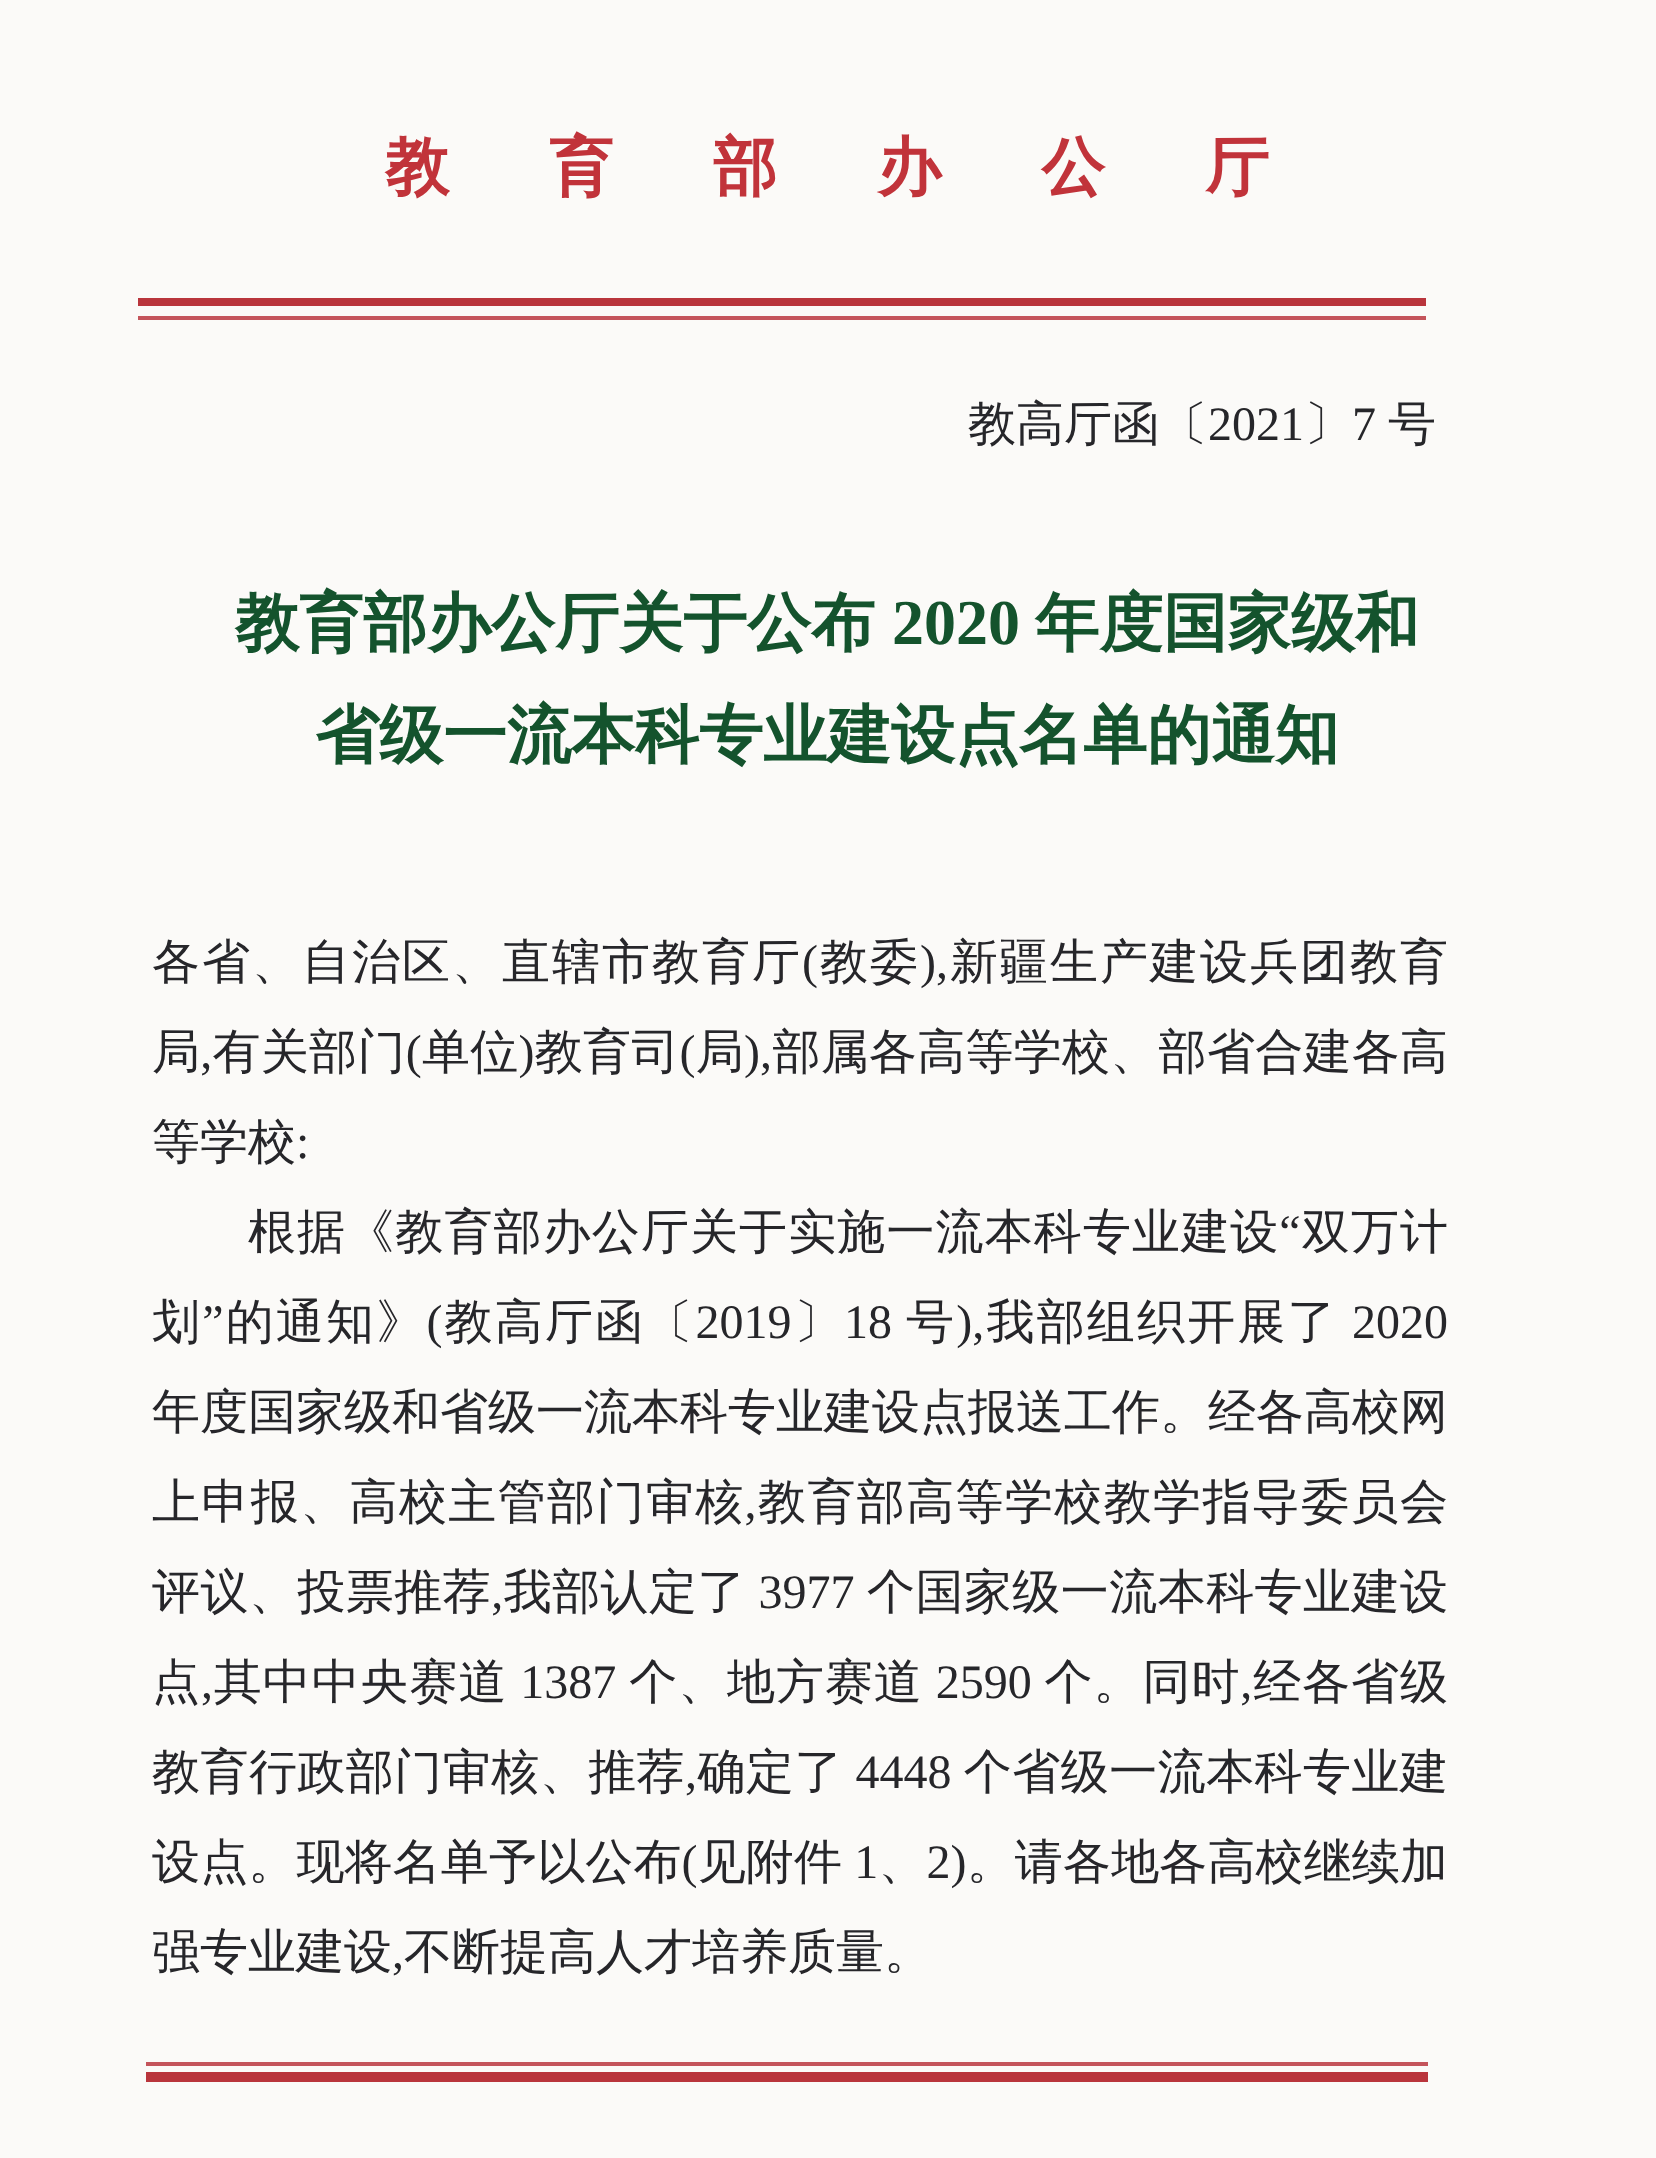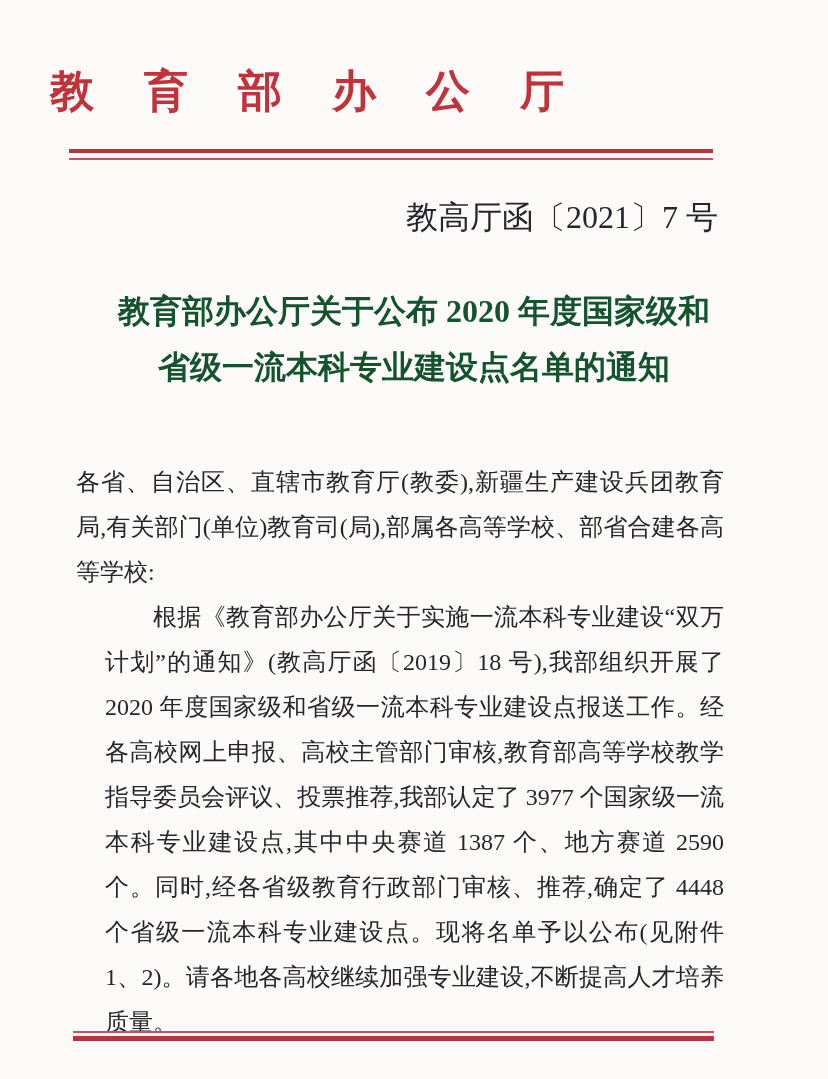--- a/index.html
+++ b/index.html
@@ -15,22 +15,22 @@
     overflow: hidden;
     font-family: "Liberation Serif", "DejaVu Serif", serif;
     color: #222222;
   }
   
   .org-name {
     position: absolute;
     top: 62px;
     left: 0;
     width: 100%;
-    text-align: left;
-    font-size: 44px;
+    text-align: center;
+    font-size: 32px;
     font-weight: 700;
     color: #c1333a;
     letter-spacing: 50px;
     text-indent: 50px;
     white-space: nowrap;
   }
   
   .rule { position: absolute; }
   .rule-head { top: 149px; left: 69px; width: 644px; }
   .rule-head .rule-thick { height: 4px; background: #b9353c; }
@@ -38,21 +38,21 @@
   .rule-head .rule-thin  { height: 2px; background: #c4545b; }
   .rule-foot { top: 1031px; left: 73px; width: 641px; }
   .rule-foot .rule-thin  { height: 2px; background: #c4545b; }
   .rule-foot .rule-gap   { height: 3px; }
   .rule-foot .rule-thick { height: 5px; background: #b9353c; }
   
   .doc-number {
     position: absolute;
     top: 196px;
     right: 110px;
-    font-size: 32px;
+    font-size: 24px;
     color: #26262a;
     white-space: nowrap;
   }
   
   .doc-title {
     position: absolute;
     top: 283px;
     left: 0;
     width: 100%;
     text-align: center;
@@ -66,21 +66,21 @@
     position: absolute;
     top: 460px;
     left: 76px;
     width: 648px;
     font-size: 24px;
     line-height: 45px;
     color: #26262a;
     text-align: justify;
   }
   .body-text p { margin: 0; }
-  .body-text .para { text-indent: 2em; margin-left: 29px; }
+  .body-text .para { text-indent: 2em; }
 </style>
 </head>
 <body>
 
 <div class="page">
 
   <div class="org-name">教育部办公厅</div>
 
   <div class="rule rule-head">
     <div class="rule-thick"></div>

